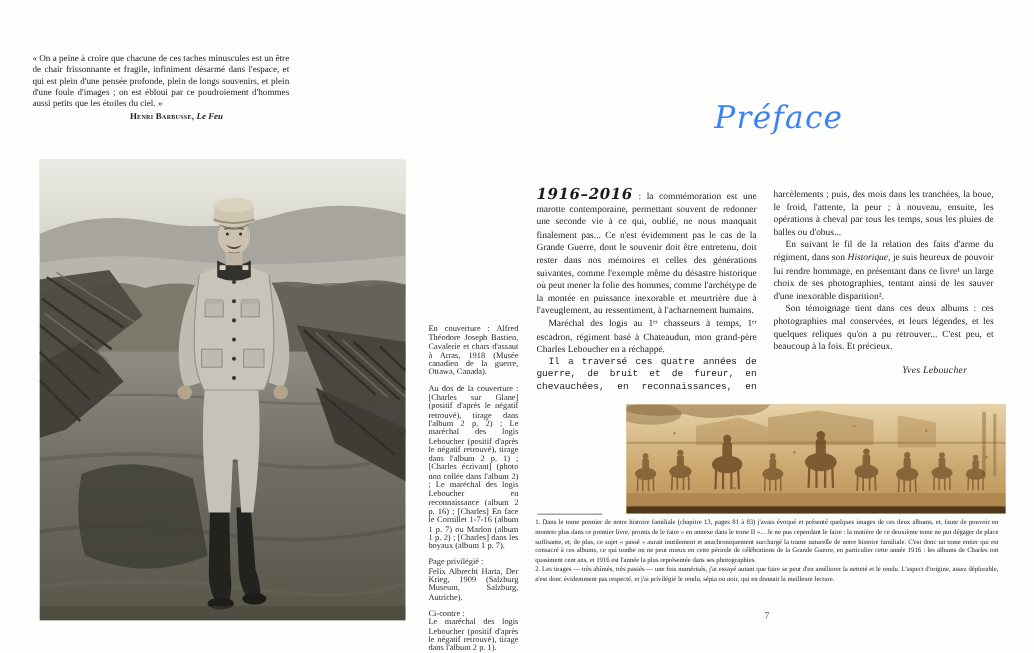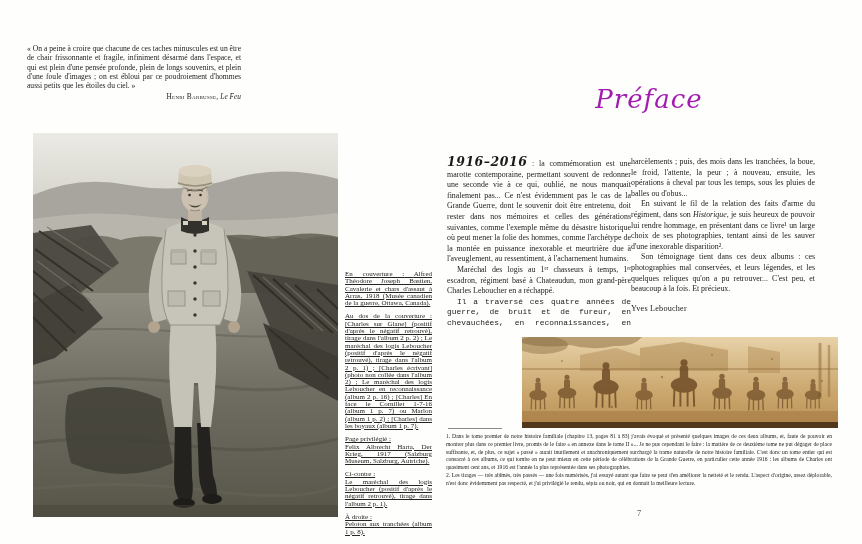--- a/index.html
+++ b/index.html
@@ -6,48 +6,48 @@
   body{
     width:862px;height:544px;position:relative;overflow:hidden;
     background:#fefefd;color:#1b1b1b;
     font-family:"Liberation Serif", serif;
   }
   .abs{position:absolute;}
 
   
   .epigraph{left:27px;top:44px;width:214px;font-size:7.6px;line-height:9.3px;text-align:justify;}
   .epigraph p{margin:0;}
-  .epigraph-attrib{text-align:right;padding-left:26px;margin-top:2px !important;font-size:7.4px;}
+  .epigraph-attrib{text-align:center;padding-left:26px;margin-top:2px !important;font-size:7.4px;font-weight:bold;}
   .smallcaps{font-variant:small-caps;letter-spacing:.25px;}
   .italic{font-style:italic;}
 
   .left-photo{left:33px;top:133px;width:305px;height:384px;background:#cfcec6;}
   .left-photo svg{display:block;}
 
   .caption-col{left:345px;top:271px;width:87px;font-size:7px;line-height:7.3px;text-align:justify;color:#242424;}
-  .caption{margin:0 0 6px 0;text-decoration:underline;}
+  .caption{margin:0 0 6px 12px;}
   .caption.own-line .cap-label{display:block;}
 
   
   .preface-title{
     left:539px;top:84px;width:220px;margin:0;text-align:center;
     font-family:"DejaVu Serif", serif;font-style:italic;font-weight:400;
-    font-size:26px;letter-spacing:1px;color:#a21caf;
+    font-size:26px;letter-spacing:1px;color:#3b82f6;
   }
-  .text-columns{left:447px;top:157px;width:381px;height:180px;display:flex;}
+  .text-columns{left:447px;top:157px;width:381px;height:180px;display:flex;gap:14px;}
   .col{width:184px;font-size:7.9px;line-height:10.6px;text-align:justify;}
   .col p{margin:0;}
   .indent{text-indent:10px;}
   .gap{margin-top:10px;}
   .cont{text-align-last:justify;font-family:Liberation Mono, monospace;}
   .years{
     font-family:"DejaVu Serif", serif;font-style:italic;font-weight:bold;
     font-size:12.5px;letter-spacing:.5px;
   }
-  .signature{margin-top:9px !important;padding-right:22px;font-size:8.2px;letter-spacing:.2px;}
+  .signature{margin-top:9px !important;text-align:right;padding-right:22px;font-size:8.2px;letter-spacing:.2px;font-style:italic;}
 
   .sepia-photo{left:522px;top:337px;width:316px;height:91px;background:#cdaa72;}
   .sepia-photo svg{display:block;}
 
   .footnote-rule{left:448px;top:428px;width:54px;height:0;border-top:1px solid #8a8a8a;}
   .footnotes{left:446px;top:433px;width:386px;font-size:5.6px;line-height:7.8px;text-align:justify;color:#222;}
   .footnotes p{margin:0;}
   .page-number{left:446px;top:508px;width:386px;text-align:center;font-size:8.5px;color:#565656;}
 </style>
 </head>
@@ -172,21 +172,21 @@
         <path d="M148,53 Q162,60 176,53 Q162,64 148,53 Z" fill="#6b6354" opacity="0.75"></path>
       </g>
 
       <rect y="372" width="305" height="12" fill="#454338" opacity="0.45"></rect>
     </svg>
   </div>
 
   <div class="abs caption-col">
     <p class="caption"><span class="cap-label">En couverture :</span> <span>Alfred Théodore Joseph Bastien, Cavalerie et chars d'assaut à Arras, 1918 (Musée canadien de la guerre, Ottawa, Canada).</span></p>
     <p class="caption"><span class="cap-label">Au dos de la couverture :</span> <span>[Charles sur Glane] (positif d'après le négatif retrouvé), tirage dans l'album 2 p. 2) ; Le maréchal des logis Leboucher (positif d'après le négatif retrouvé), tirage dans l'album 2 p. 1) ; [Charles écrivant] (photo non collée dans l'album 2) ; Le maréchal des logis Leboucher en reconnaissance (album 2 p. 16) ; [Charles] En face le Cornillet 1-7-16 (album 1 p. 7) ou Marlon (album 1 p. 2) ; [Charles] dans les boyaux (album 1 p. 7).</span></p>
-    <p class="caption own-line"><span class="cap-label">Page privilégié :</span> <span>Felix Albrecht Harta, Der Krieg, 1917 (Salzburg Museum, Salzburg, Autriche).</span></p>
+    <p class="caption own-line"><span class="cap-label">Page privilégié :</span> <span>Felix Albrecht Harta, Der Krieg, 1909 (Salzburg Museum, Salzburg, Autriche).</span></p>
     <p class="caption own-line"><span class="cap-label">Ci-contre :</span> <span>Le maréchal des logis Leboucher (positif d'après le négatif retrouvé), tirage dans l'album 2 p. 1).</span></p>
     <p class="caption own-line"><span class="cap-label">À droite :</span> <span>Peloton aux tranchées (album 1 p. 8).</span></p>
   </div>
 
   <h1 class="abs preface-title">Préface</h1>
 
   <div class="abs text-columns">
     <div class="col">
       <p><span class="years">1916–2016</span><span> : la commémoration est une marotte contemporaine, permettant souvent de redonner une seconde vie à ce qui, oublié, ne nous manquait finalement pas... Ce n'est évidemment pas le cas de la Grande Guerre, dont le souvenir doit être entretenu, doit rester dans nos mémoires et celles des générations suivantes, comme l'exemple même du désastre historique où peut mener la folie des hommes, comme l'archétype de la montée en puissance inexorable et meurtrière due à l'aveuglement, au ressentiment, à l'acharnement humains.</span></p>
       <p class="indent">Maréchal des logis au 1ᵉʳ chasseurs à temps, 1ᵉʳ escadron, régiment basé à Chateaudun, mon grand-père Charles Leboucher en a réchappé.</p>

